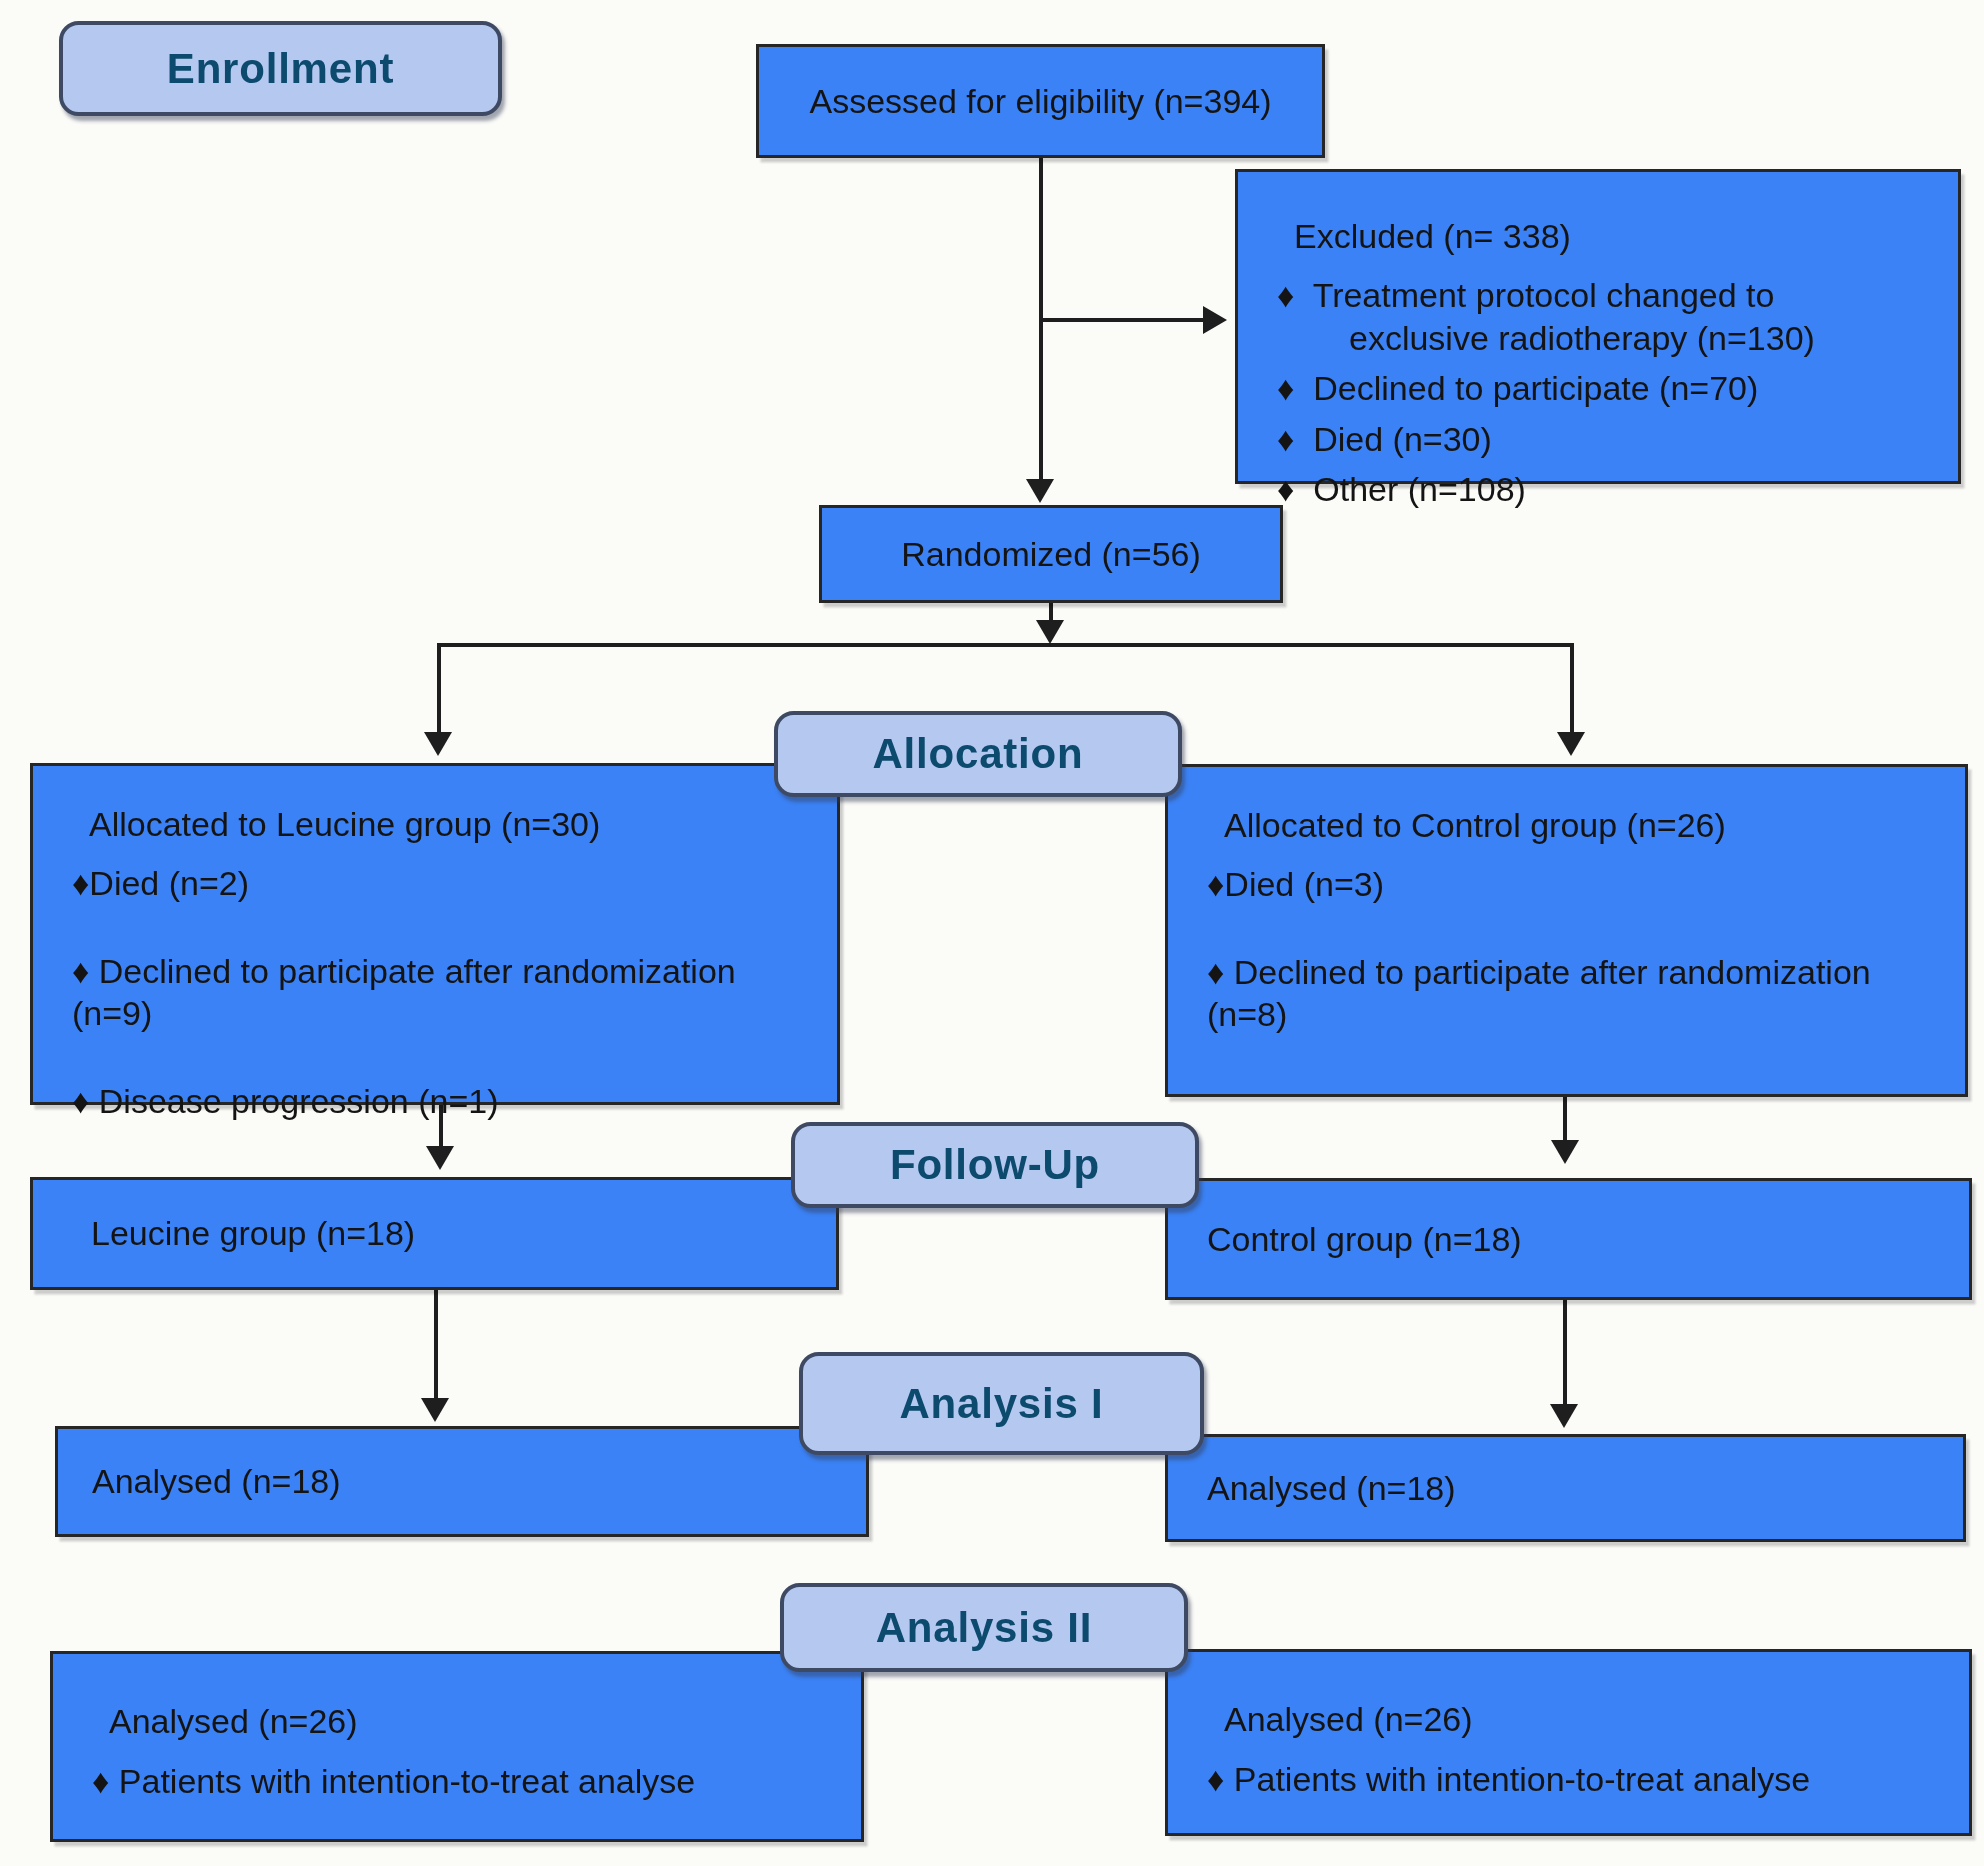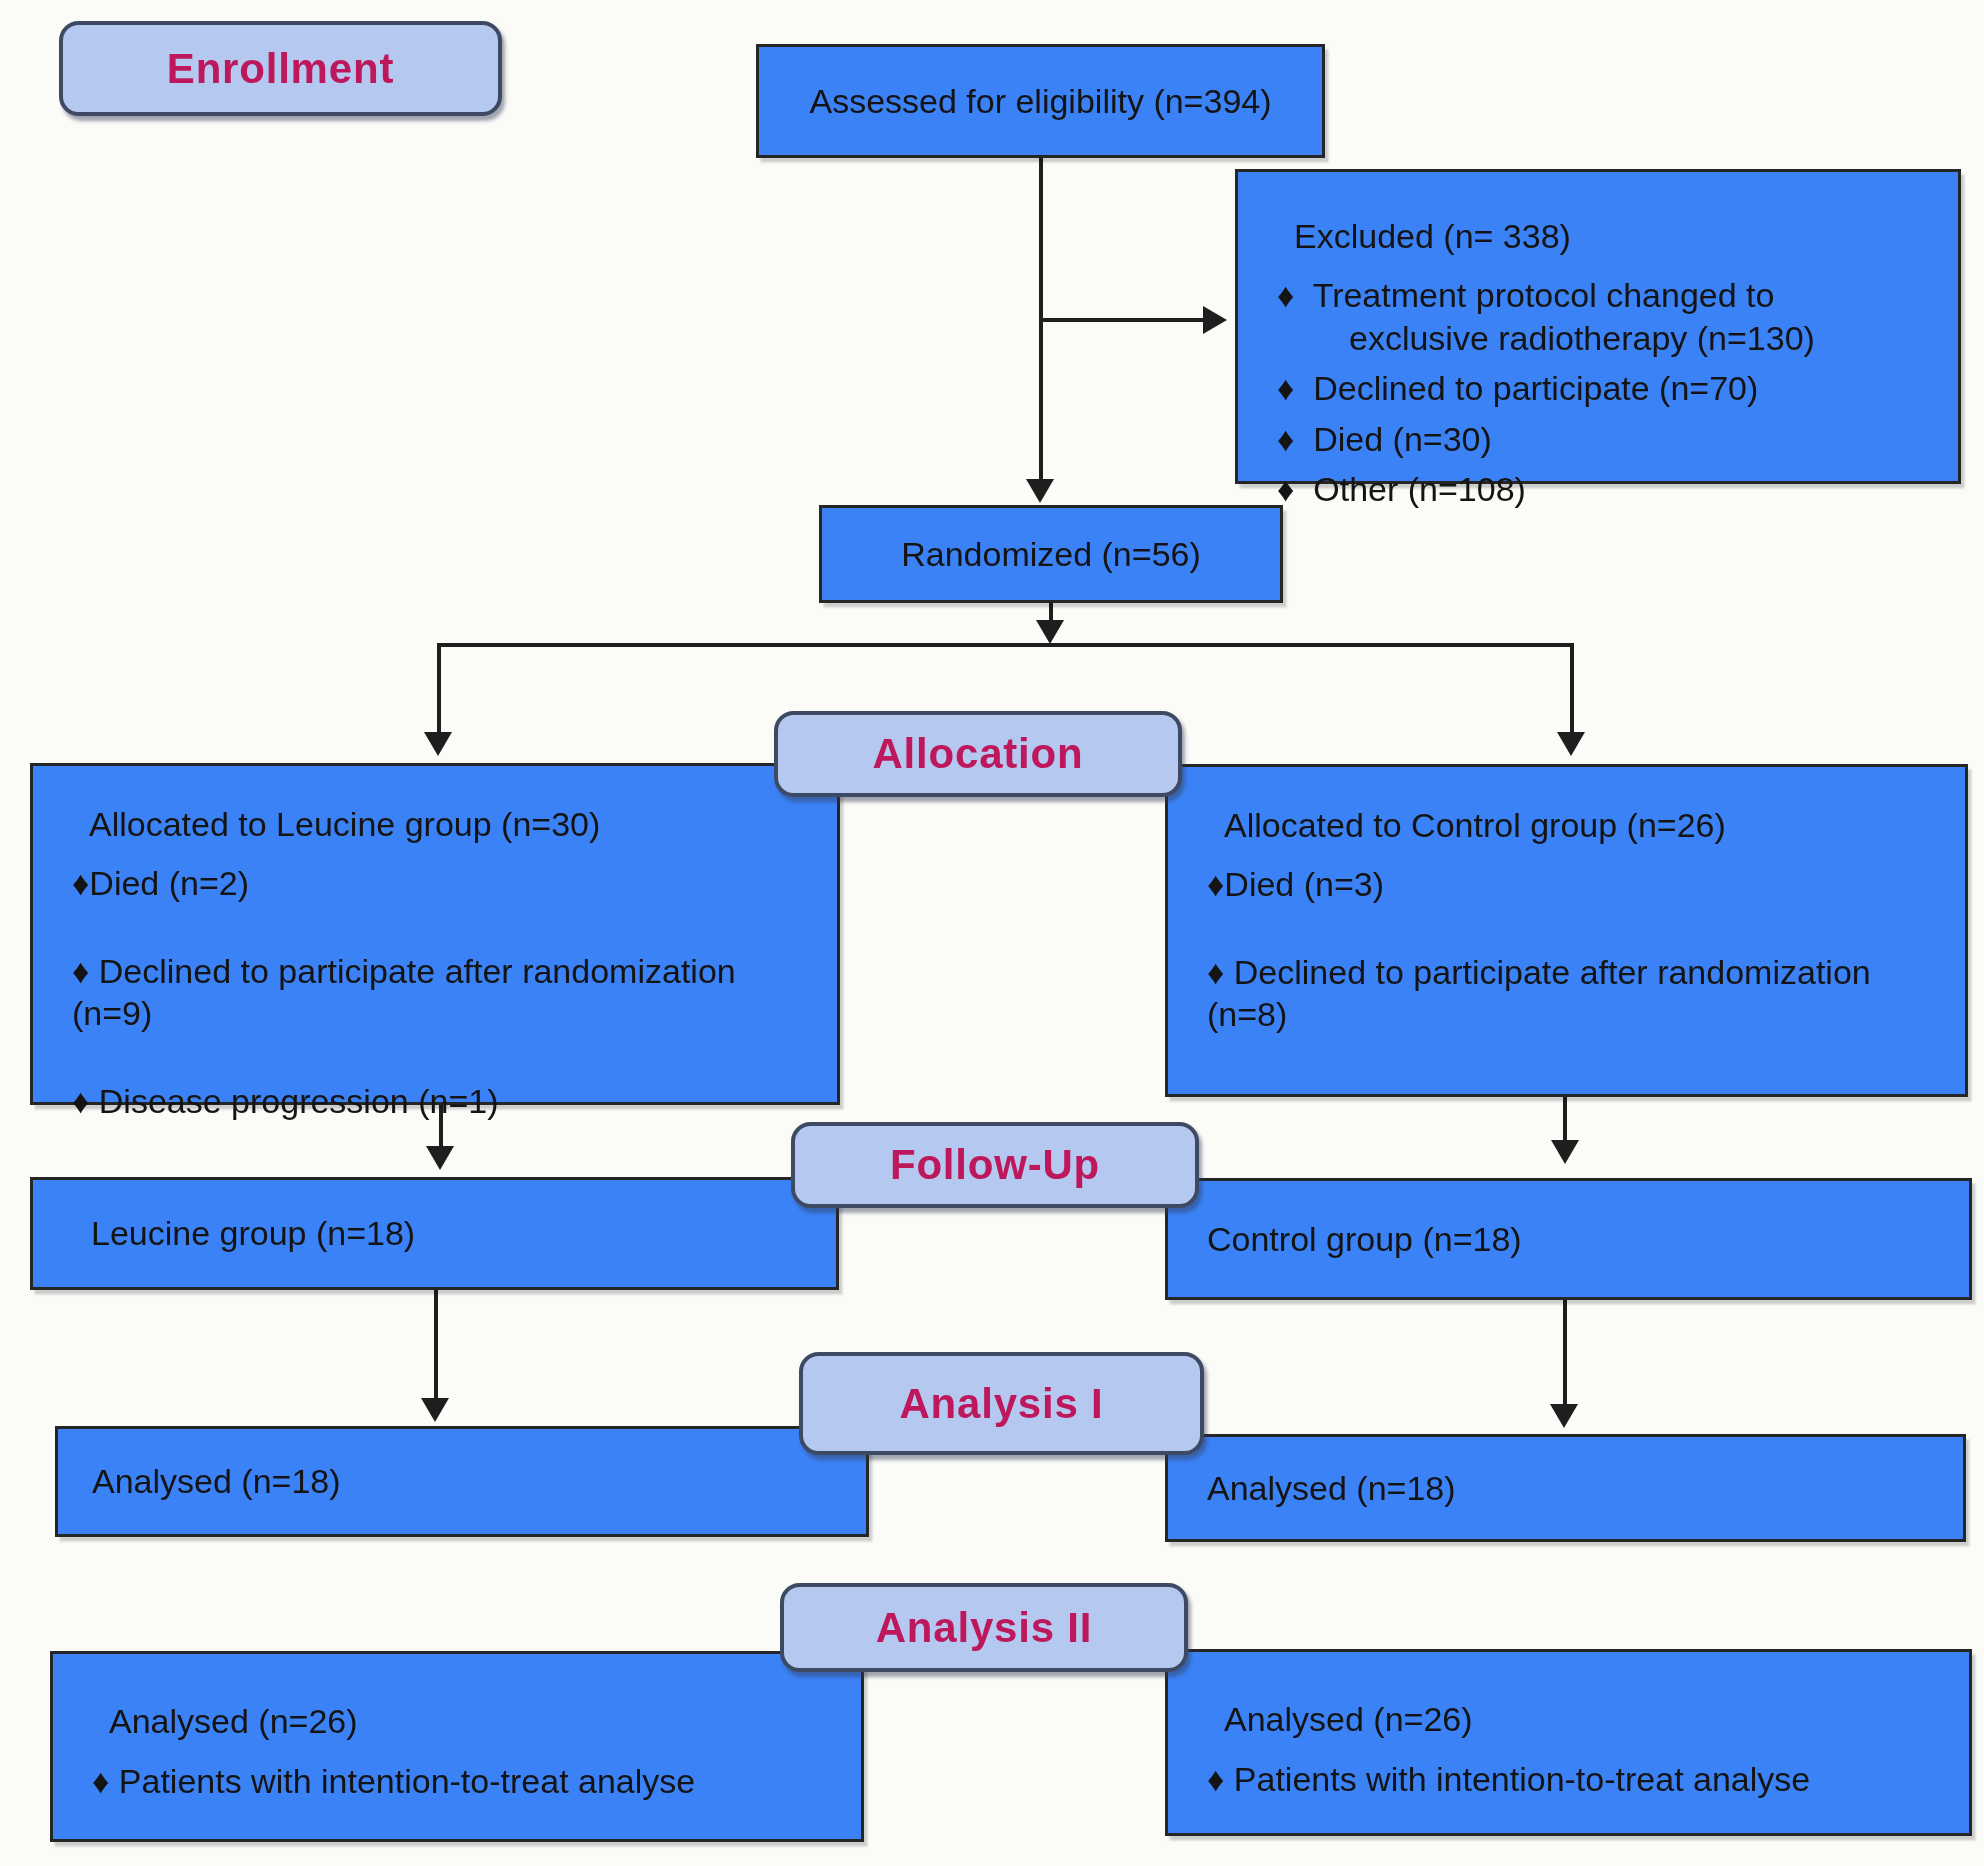--- a/index.html
+++ b/index.html
@@ -14,21 +14,21 @@
   }
   .canvas{position:absolute;inset:0;}
 
   
   .badge{
     position:absolute;
     background:#b5c8f0;
     border:4.5px solid #3e4a63;
     border-radius:19.6px;
     display:flex;align-items:center;justify-content:center;
-    color:#be185d;
+    color:#0c4a6e;
     font-weight:bold;
     font-size:42px;
     letter-spacing:0.8px;
     z-index:6;
     box-shadow:3px 4.5px 3.8px rgba(50,60,85,0.45);
   }
 
   
   .box{
     position:absolute;

